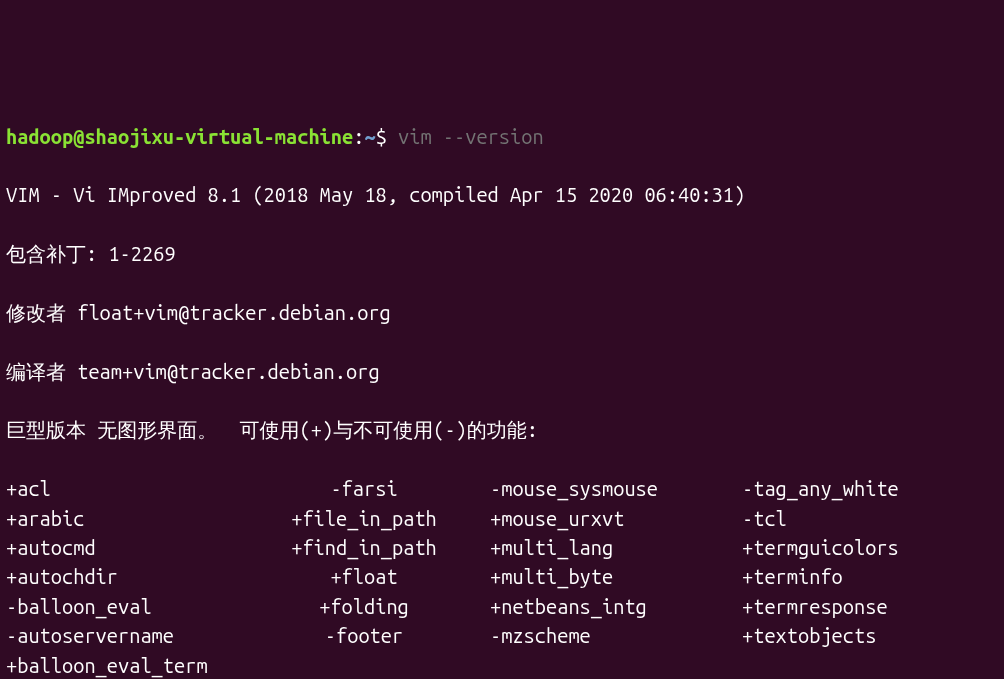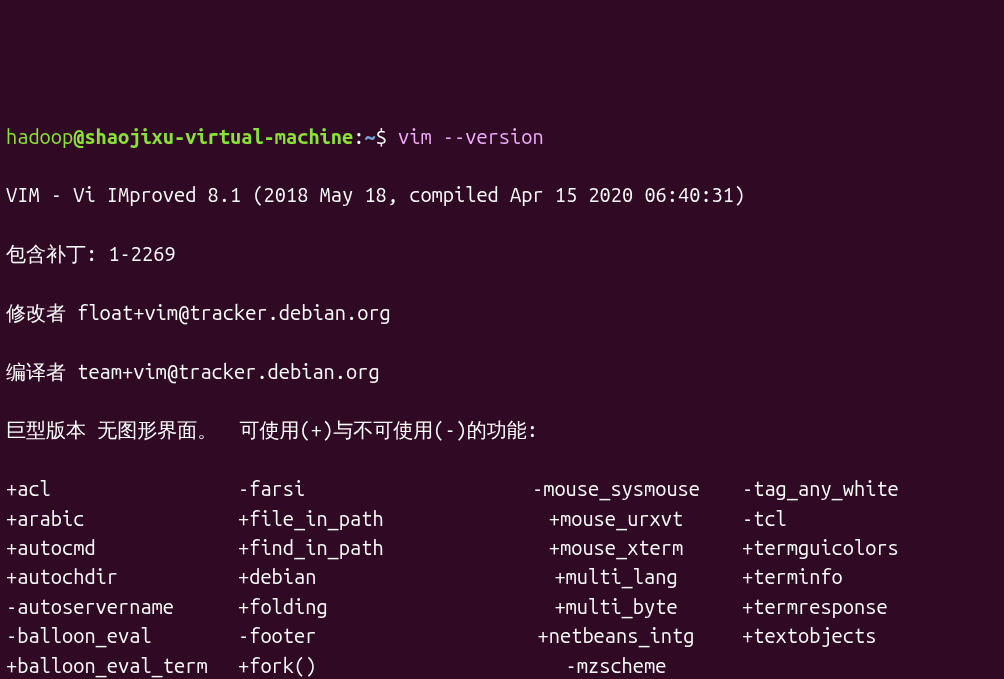--- a/index.html
+++ b/index.html
@@ -8,45 +8,45 @@
     color: #ffffff;
     font-family: "Ubuntu Mono", "DejaVu Sans Mono", "Consolas", monospace;
     font-size: 20px;
     line-height: 1.47;
     padding: 4px 6px;
     white-space: pre;
     width: 1004px;
     height: 679px;
     overflow: hidden;
   }
-  .prompt-user { color: #8ae234; font-weight: normal; }
+  .prompt-user { color: #8ae234; font-weight: bold; }
   .prompt-host { color: #8ae234; font-weight: bold; }
   .prompt-path { color: #729fcf; font-weight: bold; }
   .prompt-sep  { color: #ffffff; }
-  .cmd { color: #f0abfc; }
+  .cmd { color: #737373; }
   .line { display: block; }
   .cols { display: flex; }
   .col { white-space: pre; }
   .c1 { width: 232px; }
-  .c2 { width: 252px; }
-  .c3 { width: 252px; text-align: center; }
+  .c2 { width: 252px; text-align: center; }
+  .c3 { width: 252px; }
   .c4 { flex: 1; }
 </style>
 </head>
 <body>
 
 
 
 <span class="line"><span class="prompt-user">hadoop</span><span class="prompt-host">@</span><span class="prompt-host">shaojixu-virtual-machine</span><span class="prompt-sep">:</span><span class="prompt-path">~</span><span class="prompt-sep">$</span><span class="cmd"> </span><span class="cmd">vim --version</span></span>
 <span class="line">VIM - Vi IMproved 8.1 (2018 May 18, compiled Apr 15 2020 06:40:31)</span>
 <span class="line">包含补丁: 1-2269</span>
 <span class="line">修改者 float+vim@tracker.debian.org</span>
 <span class="line">编译者 team+vim@tracker.debian.org</span>
 <span class="line">巨型版本 无图形界面。  可使用(+)与不可使用(-)的功能:</span>
 <div class="cols">
-<div class="col c1"><span class="line">+acl</span><span class="line">+arabic</span><span class="line">+autocmd</span><span class="line">+autochdir</span><span class="line">-autoservername</span><span class="line">-balloon_eval</span><span class="line">+balloon_eval_term</span></div>
-<div class="col c2"><span class="line">-farsi</span><span class="line">+file_in_path</span><span class="line">+find_in_path</span><span class="line">+debian</span><span class="line">+folding</span><span class="line">-footer</span><span class="line">+fork()</span></div>
-<div class="col c3"><span class="line">-mouse_sysmouse</span><span class="line">+mouse_urxvt</span><span class="line">+mouse_xterm</span><span class="line">+multi_lang</span><span class="line">+multi_byte</span><span class="line">+netbeans_intg</span><span class="line">-mzscheme</span></div>
+<div class="col c1"><span class="line">+acl</span><span class="line">+arabic</span><span class="line">+autocmd</span><span class="line">+autochdir</span><span class="line">-balloon_eval</span><span class="line">-autoservername</span><span class="line">+balloon_eval_term</span></div>
+<div class="col c2"><span class="line">-farsi</span><span class="line">+file_in_path</span><span class="line">+find_in_path</span><span class="line">+float</span><span class="line">+folding</span><span class="line">-footer</span></div>
+<div class="col c3"><span class="line">-mouse_sysmouse</span><span class="line">+mouse_urxvt</span><span class="line">+multi_lang</span><span class="line">+multi_byte</span><span class="line">+netbeans_intg</span><span class="line">-mzscheme</span></div>
 <div class="col c4"><span class="line">-tag_any_white</span><span class="line">-tcl</span><span class="line">+termguicolors</span><span class="line">+terminfo</span><span class="line">+termresponse</span><span class="line">+textobjects</span></div>
 </div>
 
 
 
 
 </body></html>

